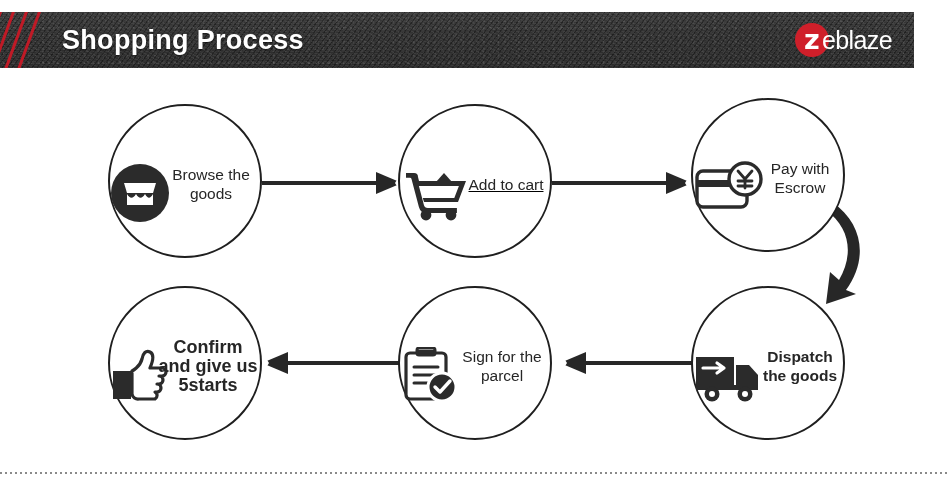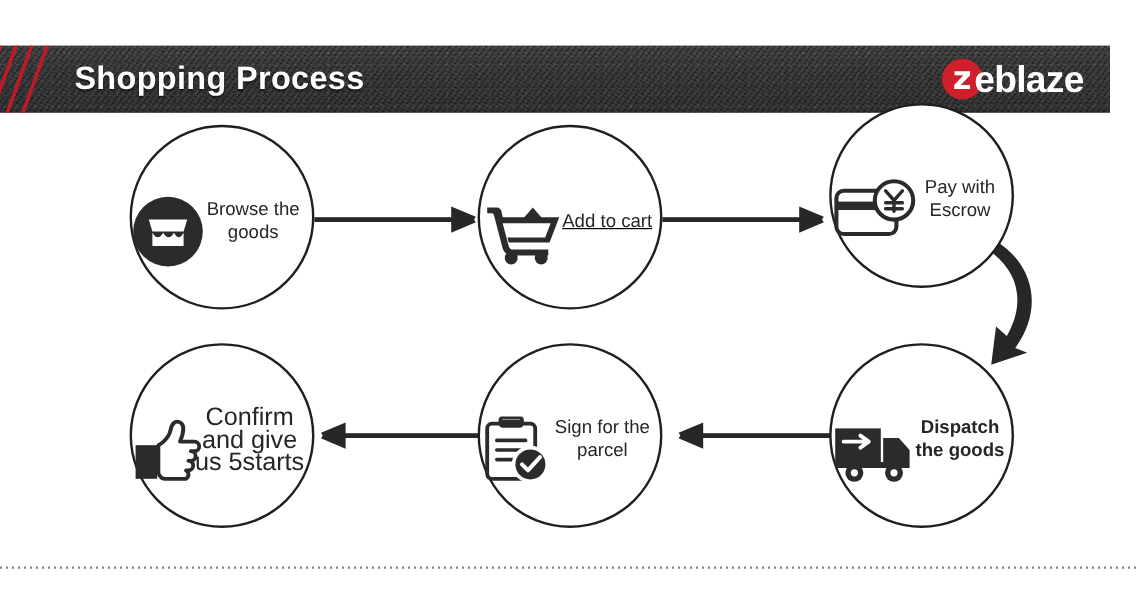--- a/index.html
+++ b/index.html
@@ -7,30 +7,29 @@
     width:950px;height:504px;
     background:#ffffff;
     font-family:"Liberation Sans", sans-serif;
     overflow:hidden;
     position:relative;
   }
   #stage{position:relative;width:950px;height:504px;background:#fff;}
 
   
   .header-band{
-    position:absolute;left:0;top:38px;width:914px;height:56px;
+    position:absolute;left:0;top:12px;width:914px;height:56px;
     background:
       radial-gradient(circle at 12% 30%, rgba(255,255,255,.07) 0 1px, transparent 1px),
       radial-gradient(circle at 40% 70%, rgba(255,255,255,.06) 0 1px, transparent 1px),
       radial-gradient(circle at 68% 20%, rgba(255,255,255,.05) 0 1px, transparent 1px),
       radial-gradient(circle at 88% 55%, rgba(255,255,255,.06) 0 1px, transparent 1px),
       linear-gradient(180deg,#3a3a3a 0%,#313131 40%,#2b2b2b 100%);
     background-size:7px 7px,9px 9px,5px 5px,11px 11px,100% 100%;
     overflow:hidden;
-    padding-left:11px;
   }
   .header-noise{
     position:absolute;inset:0;
     background-image:
       repeating-linear-gradient(27deg, rgba(255,255,255,.045) 0 1px, transparent 1px 3px),
       repeating-linear-gradient(-53deg, rgba(0,0,0,.35) 0 1px, transparent 1px 4px),
       repeating-linear-gradient(0deg, rgba(255,255,255,.03) 0 1px, transparent 1px 2px);
     pointer-events:none;
   }
   .stripes{position:absolute;left:0;top:0;width:78px;height:56px;overflow:hidden;}
@@ -53,42 +52,42 @@
     background:#cf1f2a;
     display:flex;align-items:center;justify-content:center;
     margin-right:-7px;position:relative;z-index:1;
   }
   .logo-mark span{
     color:#fff;font-size:27px;font-weight:bold;line-height:1;
     font-family:"DejaVu Sans", sans-serif;
     transform:translateY(-1px);
   }
   .logo-text{
-    color:#ffffff;font-size:31px;font-weight:bold;line-height:1;
+    color:#ffffff;font-size:25px;font-weight:normal;line-height:1;
     letter-spacing:-.6px;position:relative;z-index:2;
   }
 
   
   .node{
     position:absolute;width:154px;height:154px;border-radius:50%;
     border:2.2px solid #1f1f1f;background:#fff;
     box-sizing:border-box;
     display:flex;align-items:center;
     z-index:3;
   }
   .node .icon{
     height:62px;display:flex;align-items:flex-end;justify-content:center;
     margin-top:22px;
   }
   .node .label{
     margin-top:6px;text-align:center;
     font-size:15.5px;line-height:19px;color:#262626;
     width:170px;margin-left:-8px;
   }
-  .node.wide .label{width:186px;margin-left:-16px;font-size:21px;}
+  .node.wide .label{width:186px;margin-left:-16px;font-size:18px;font-weight:bold;}
 
   
   .arrow{position:absolute;height:22px;z-index:1;}
   .arrow .shaft{
     position:absolute;top:9px;height:4px;background:#272727;
   }
   .arrow .head{position:absolute;top:0;width:0;height:0;}
   .arrow.right .head{
     right:0;
     border-top:11px solid transparent;
@@ -186,21 +185,21 @@
       <svg width="70" height="58" viewBox="0 0 70 58">
         <path d="M6 8 h8 a4 4 0 0 1 4 4 l1 4 h47 l-8 21 h-34 l-1.2 -4 h31.5 l4.6 -12 h-40 l5 19 a4 4 0 0 0 4 3 h29 v5 h-30 a8 8 0 0 1 -8 -6 l-7.4 -28 a1.6 1.6 0 0 0 -1.5 -1.2 h-4.0 z" fill="#2b2b2b"></path>
         <path d="M36 17 l8 -9 l8 9 z" fill="#2b2b2b"></path>
         <circle cx="26" cy="50" r="5.4" fill="#2b2b2b"></circle>
         <circle cx="51" cy="50" r="5.4" fill="#2b2b2b"></circle>
       </svg>
     </div>
     <div class="label">Add to cart</div>
   </div>
 
-  <div class="node" style="left:691px;top:86px;align-items:center;">
+  <div class="node" style="left:691px;top:98px;align-items:center;">
     <div class="icon">
       <svg width="72" height="56" viewBox="0 0 72 56">
         <rect x="4" y="10" width="50" height="36" rx="6" fill="none" stroke="#2b2b2b" stroke-width="3.4"></rect>
         <rect x="4" y="19" width="50" height="7" fill="#2b2b2b"></rect>
         <circle cx="52" cy="18" r="16" fill="#ffffff" stroke="#2b2b2b" stroke-width="3.4"></circle>
         <path d="M45 10 l7 8 l7 -8 M45 20 h14 M45 25 h14 M52 18 v9" fill="none" stroke="#2b2b2b" stroke-width="2.8" stroke-linecap="round"></path>
       </svg>
     </div>
     <div class="label">Pay with Escrow</div>
   </div>

